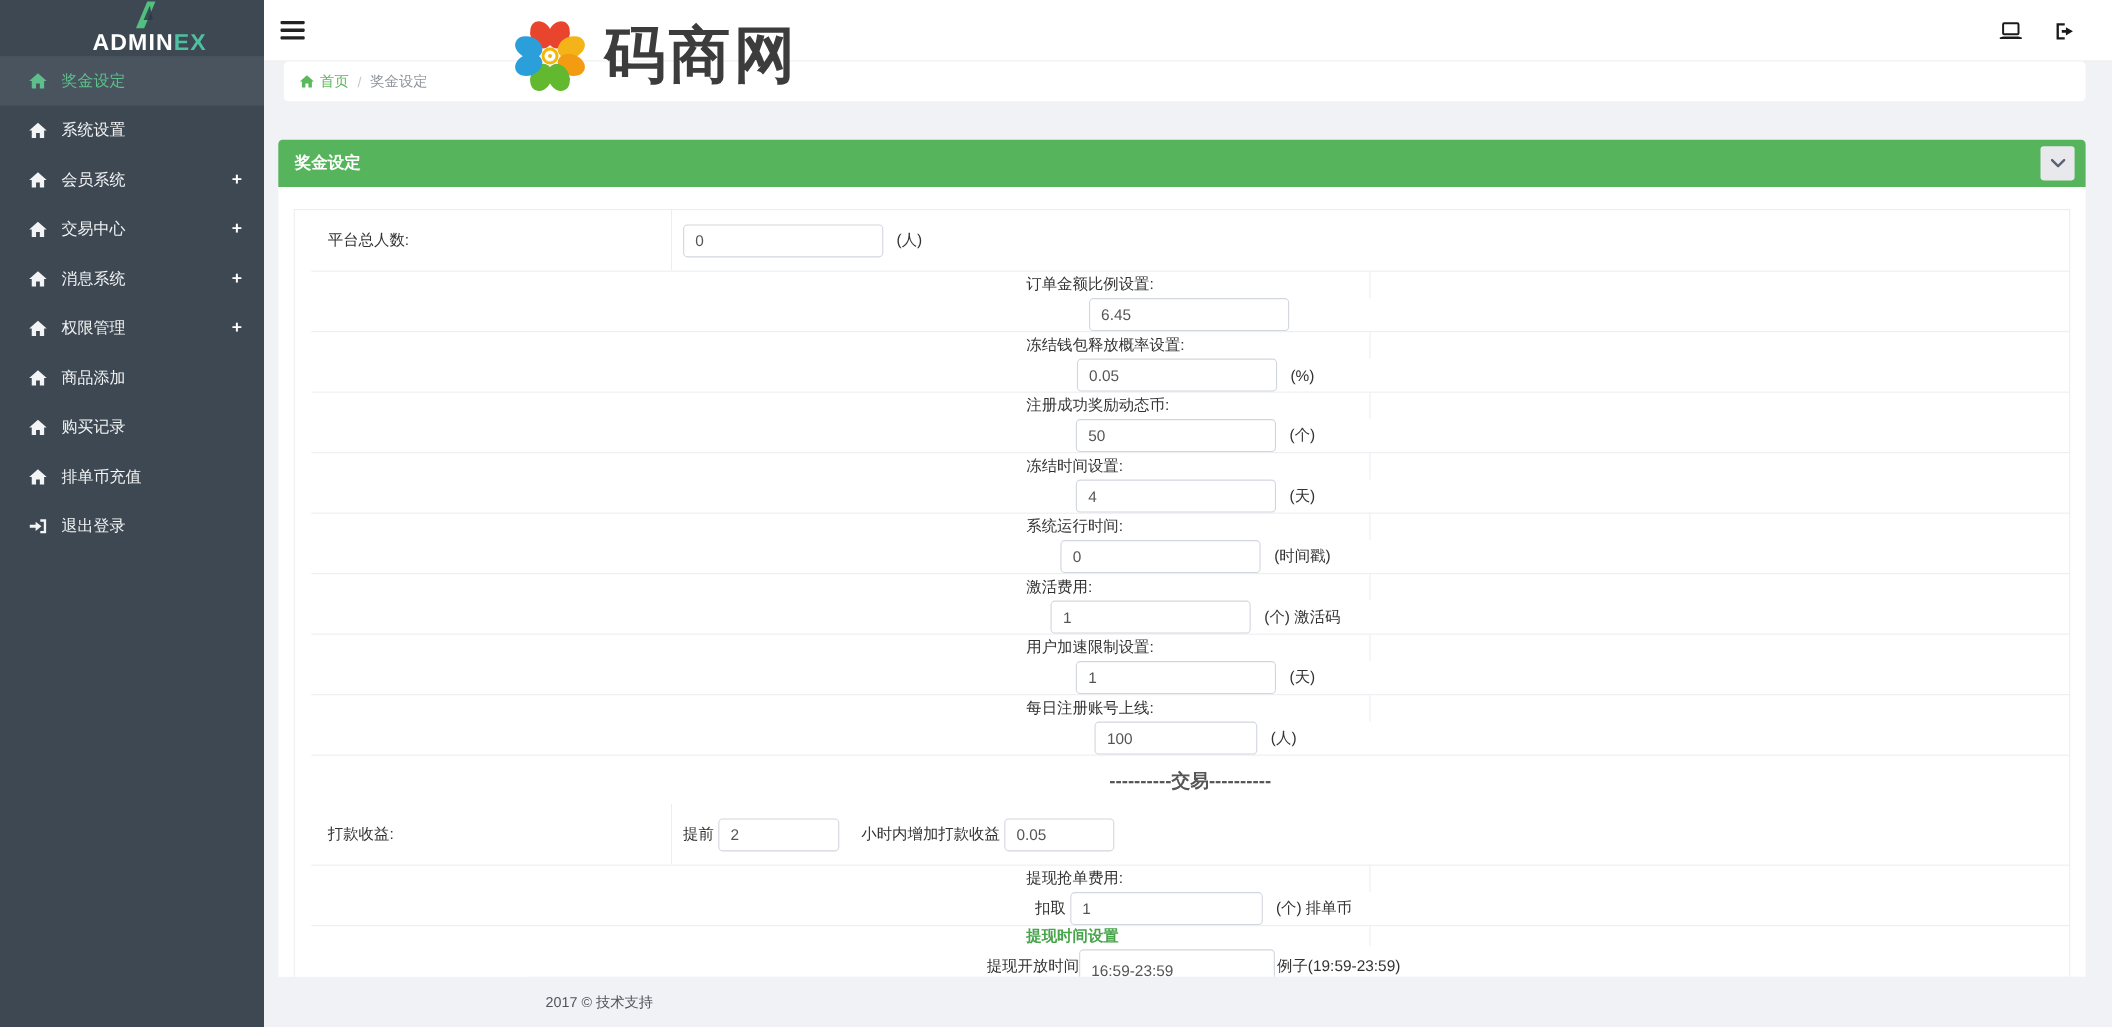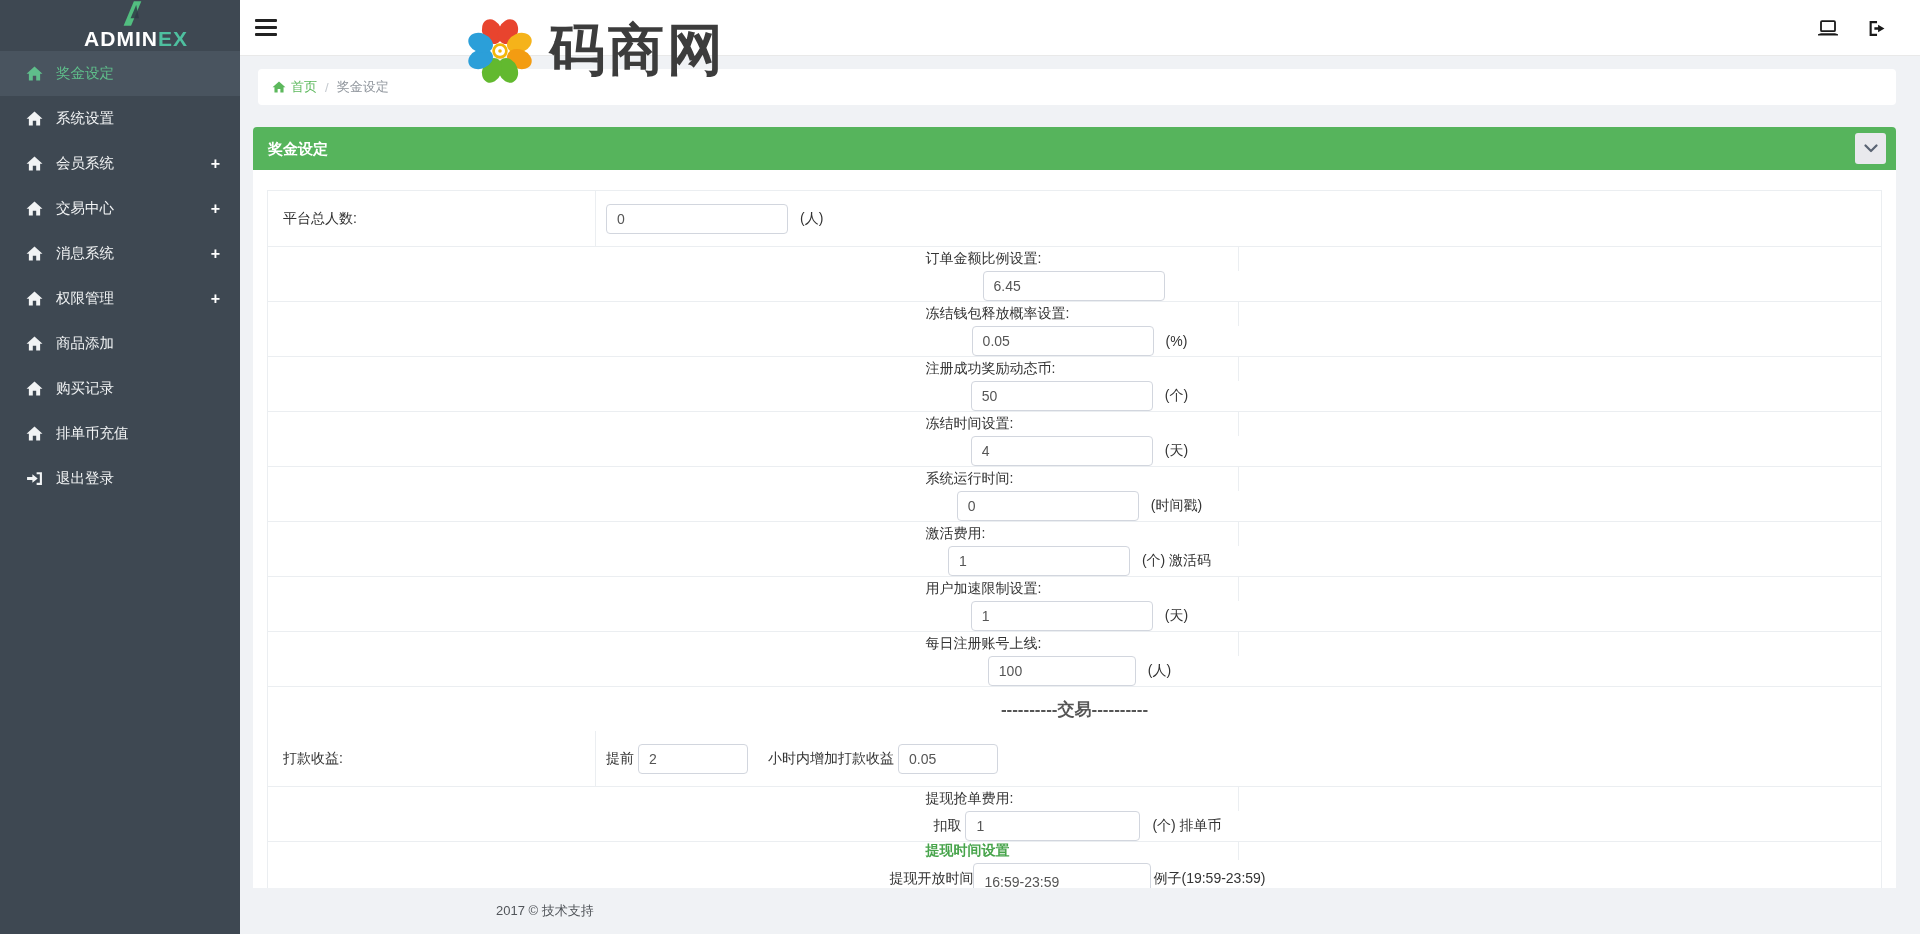--- a/index.html
+++ b/index.html
@@ -23,33 +23,33 @@
   .main { position:absolute; left:240px; top:0; right:0; height:934px; }
   .navbar { height:56px; background:#fff; border-bottom:1px solid #e9e9e9; position:relative; }
   .hamburger { position:absolute; left:15px; top:19px; width:22px; cursor:pointer; }
   .hamburger i { display:block; height:3px; background:#222; margin-bottom:4px; border-radius:1px; }
   .nav-icons { position:absolute; right:34px; top:0; height:56px; display:flex; align-items:center; gap:28px; }
   .nav-icons .icon-btn { cursor:pointer; display:flex; align-items:center; }
   
   .site-logo { position:absolute; left:219px; top:8px; display:flex; align-items:center; z-index:20; pointer-events:none; }
   .site-logo .logo-text { font-size:56px; font-weight:900; color:#3c3c3c; letter-spacing:3px; margin-left:8px; font-family:"Liberation Sans","DejaVu Sans",sans-serif; }
   
-  .breadcrumb { position:absolute; left:18px; top:69px; width:1638px; height:36px; background:#fff; border-radius:4px;
+  .breadcrumb { position:absolute; left:18px; top:56px; width:1638px; height:36px; background:#fff; border-radius:4px;
     display:flex; align-items:center; padding-left:14px; font-size:13px; z-index:6; }
   .breadcrumb .home-link { color:#5cb85c; display:flex; align-items:center; gap:5px; cursor:pointer; text-decoration:none; }
   .breadcrumb .sep { color:#c4c9cf; margin:0 8px; }
   .breadcrumb .current { color:#8f959c; }
   
   .panel { position:absolute; left:13px; top:127px; width:1643px; }
   .panel-header { height:43px; background:#56b45c; border-radius:4px 4px 0 0; position:relative; }
   .panel-title { color:#fff; font-size:15px; font-weight:bold; line-height:43px; padding-left:15px; }
   .collapse-btn { position:absolute; right:10px; top:6px; width:31px; height:31px; background:#e9e9ed; border:none; border-radius:3px; cursor:pointer; display:flex; align-items:center; justify-content:center; }
   .panel-body { background:#fff; height:718px; overflow:hidden; padding:20px 14px 0 14px; }
   
-  .ftable { border:1px solid #ebeef1; border-bottom:0; }
+  .ftable { border:1px solid #ebeef1; border-bottom:0;padding-left:15px; }
   .trow { display:flex; align-items:center; height:55px; }
   .trow + .trow { border-top:1px solid #ebeef1;flex-direction:column; }
   .tlabel { width:328px; height:100%; display:flex; align-items:center; padding-left:15px; border-right:1px solid #ebeef1; font-size:14px; color:#333; }
   .tlabel.link { color:#47a44b; font-weight:600; cursor:pointer; }
   .tvalue { flex:1; display:flex; align-items:center; padding-left:10px; font-size:14px; color:#333; }
   .tvalue input { height:30px; border:1px solid #d2d6de; border-radius:4px; padding:0 10px; font-size:14px; color:#555; outline:none; background:#fff; font-family:inherit; }
   .w-std { width:182px; }
   .w-mid { width:148px; }
   .w-sm  { width:110px; }
   .w-sm2 { width:100px; }

